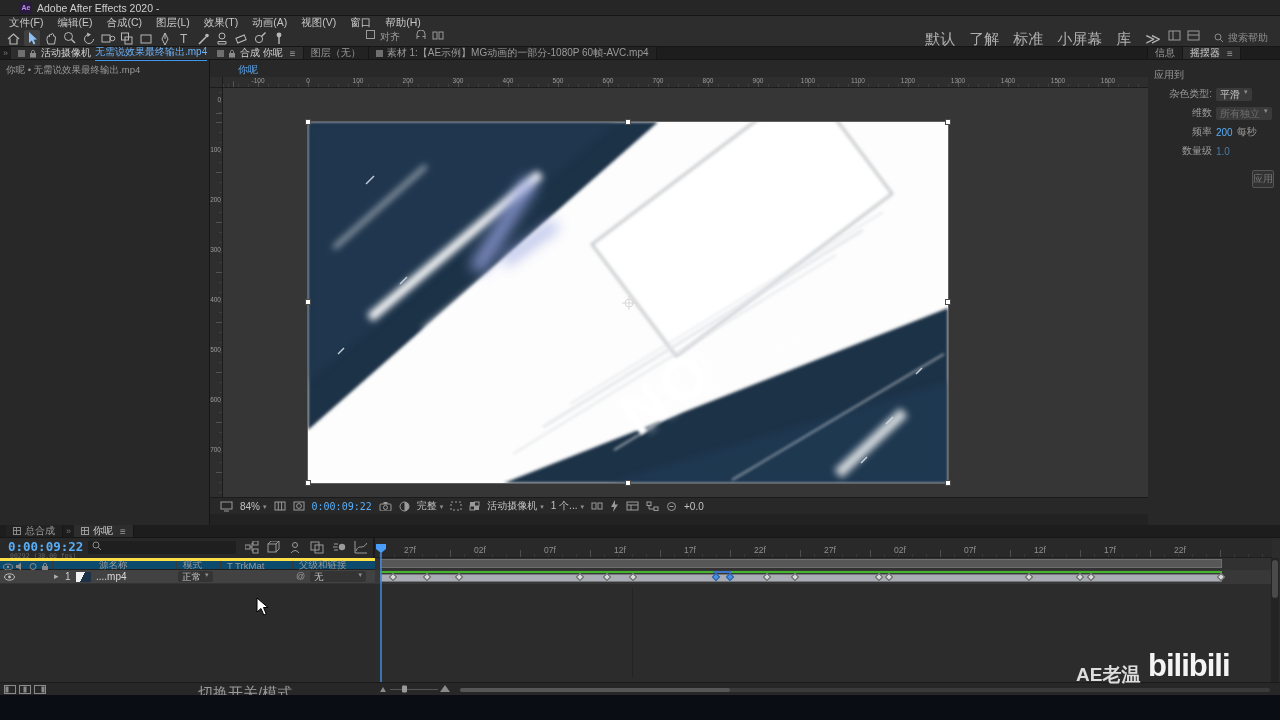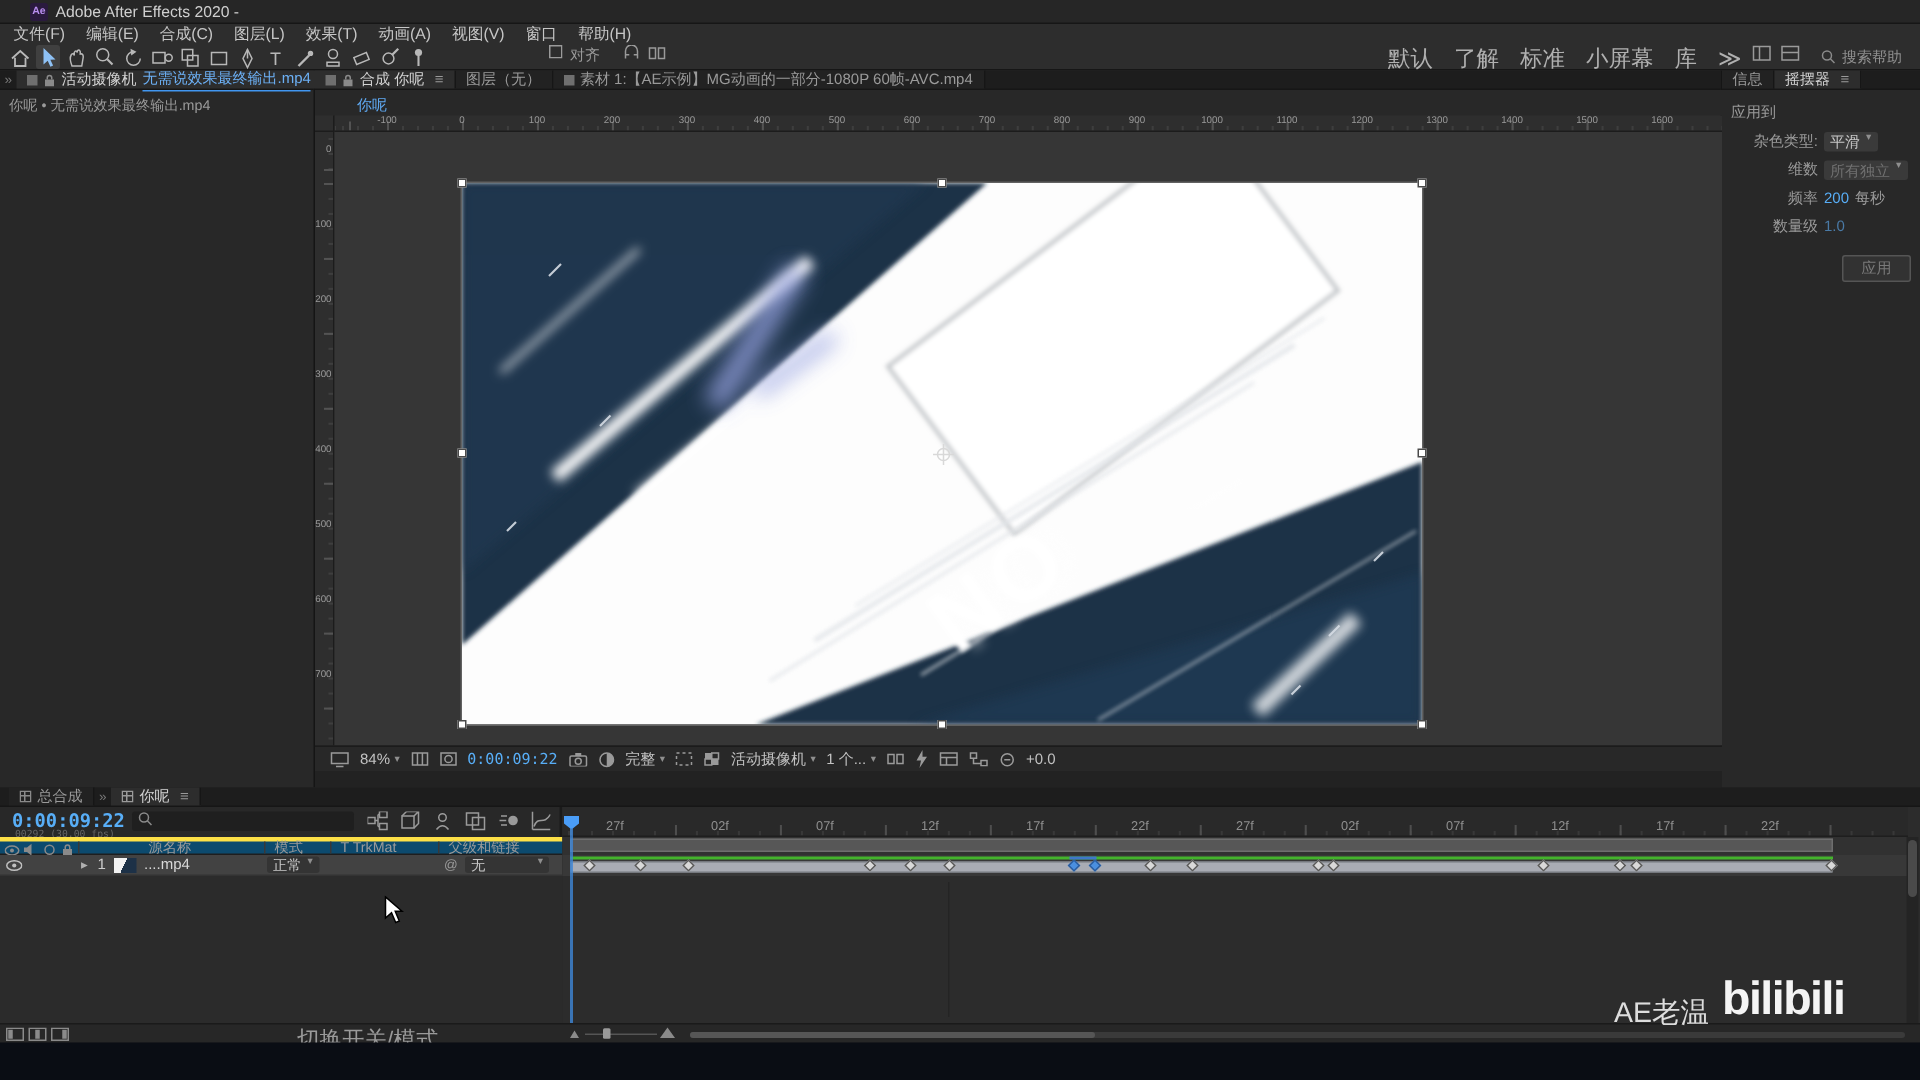--- a/index.html
+++ b/index.html
@@ -39,31 +39,31 @@
   background-position:35px 100%,5px 100%;background-size:auto 6px,auto 3px;background-repeat:repeat-x}
 .hruler span{flex:none;width:50px;text-align:center;padding-bottom:3px}
 .vruler{display:flex;flex-direction:column;overflow:hidden;font-size:6.5px;color:#9a9a9a;background:#2e2e2e;border-right:1px solid #1c1c1c;padding-top:9px;
   background-image:repeating-linear-gradient(180deg,#535353 0 1px,transparent 1px 50px),repeating-linear-gradient(180deg,#3e3e3e 0 1px,transparent 1px 10px);
   background-position:100% 34px,100% 4px;background-size:6px auto,3px auto;background-repeat:repeat-y}
 .vruler span{flex:none;height:50px;text-align:right;padding-right:1px;line-height:1}
 .hd{position:absolute;width:6px;height:6px;background:#fff;border:1px solid #4a4a4a;z-index:3}
 
 .wrow{display:flex;align-items:center;margin:5px 6px;font-size:10px;gap:4px}
 .wlabel{width:58px;text-align:right;color:#9a9a9a;flex:none}
-.wbtn{border:1px solid #555;color:#7a7a7a;background:#323232;border-radius:2px;padding:1px 12px;font-size:10px}
+.wbtn{border:1px solid #555;color:#7a7a7a;background:#323232;border-radius:2px;padding:1px 0;font-size:10px}
 
 .tlhdr-cell{position:absolute;top:0;height:100%;display:flex;align-items:center;color:#9a9a9a;font-size:9.5px;border-left:1px solid #383838;padding-left:6px}
 .kf{position:absolute;top:4px;width:6px;height:6px;background:#d9d9d9;border:1px solid #5a5a5a;transform:rotate(45deg)}
 .kf.sel{background:#4a8fe0;border-color:#2c5d9e}
 .truler{display:flex;align-items:flex-end;font-size:8.5px;color:#8f8f8f;overflow:hidden;background:#292929;border-bottom:1px solid #1e1e1e;
   background-image:repeating-linear-gradient(90deg,#4e4e4e 0 1px,transparent 1px 70px),repeating-linear-gradient(90deg,#383838 0 1px,transparent 1px 14px);
   background-position:5px 100%,5px 100%;background-size:auto 7px,auto 3px;background-repeat:repeat-x}
 .truler span{flex:none;width:70px;text-align:center;padding-bottom:2px}
 
-.wm-name{position:absolute;left:1076px;top:662px;font-size:19px;font-weight:400;color:#ededed;z-index:10;opacity:.92}
+.wm-name{position:absolute;left:1076px;top:662px;font-size:19px;font-weight:700;color:#ededed;z-index:10;opacity:.92}
 .wm-logo{position:absolute;left:1148px;top:648px;font-size:31px;font-weight:bold;letter-spacing:-1px;color:#fff;z-index:10;opacity:.95}
 .cursor{position:absolute;left:256px;top:597px;z-index:99}
 .bottomstrip{position:absolute;left:0;top:695px;width:1280px;height:25px;background:#0a0d14;z-index:5}
 </style>
 </head>
 <body>
 
 <div class="screen">
 
   <div class="abs titlebar">

